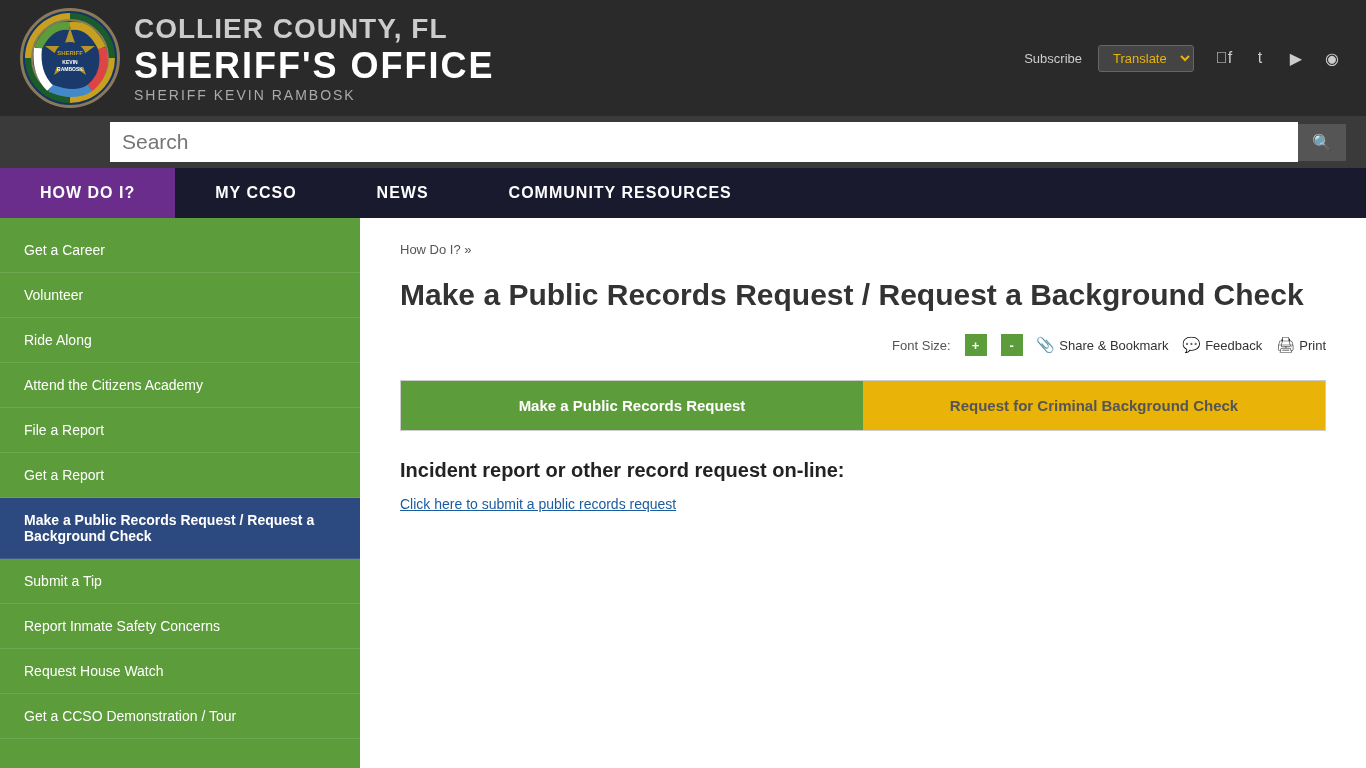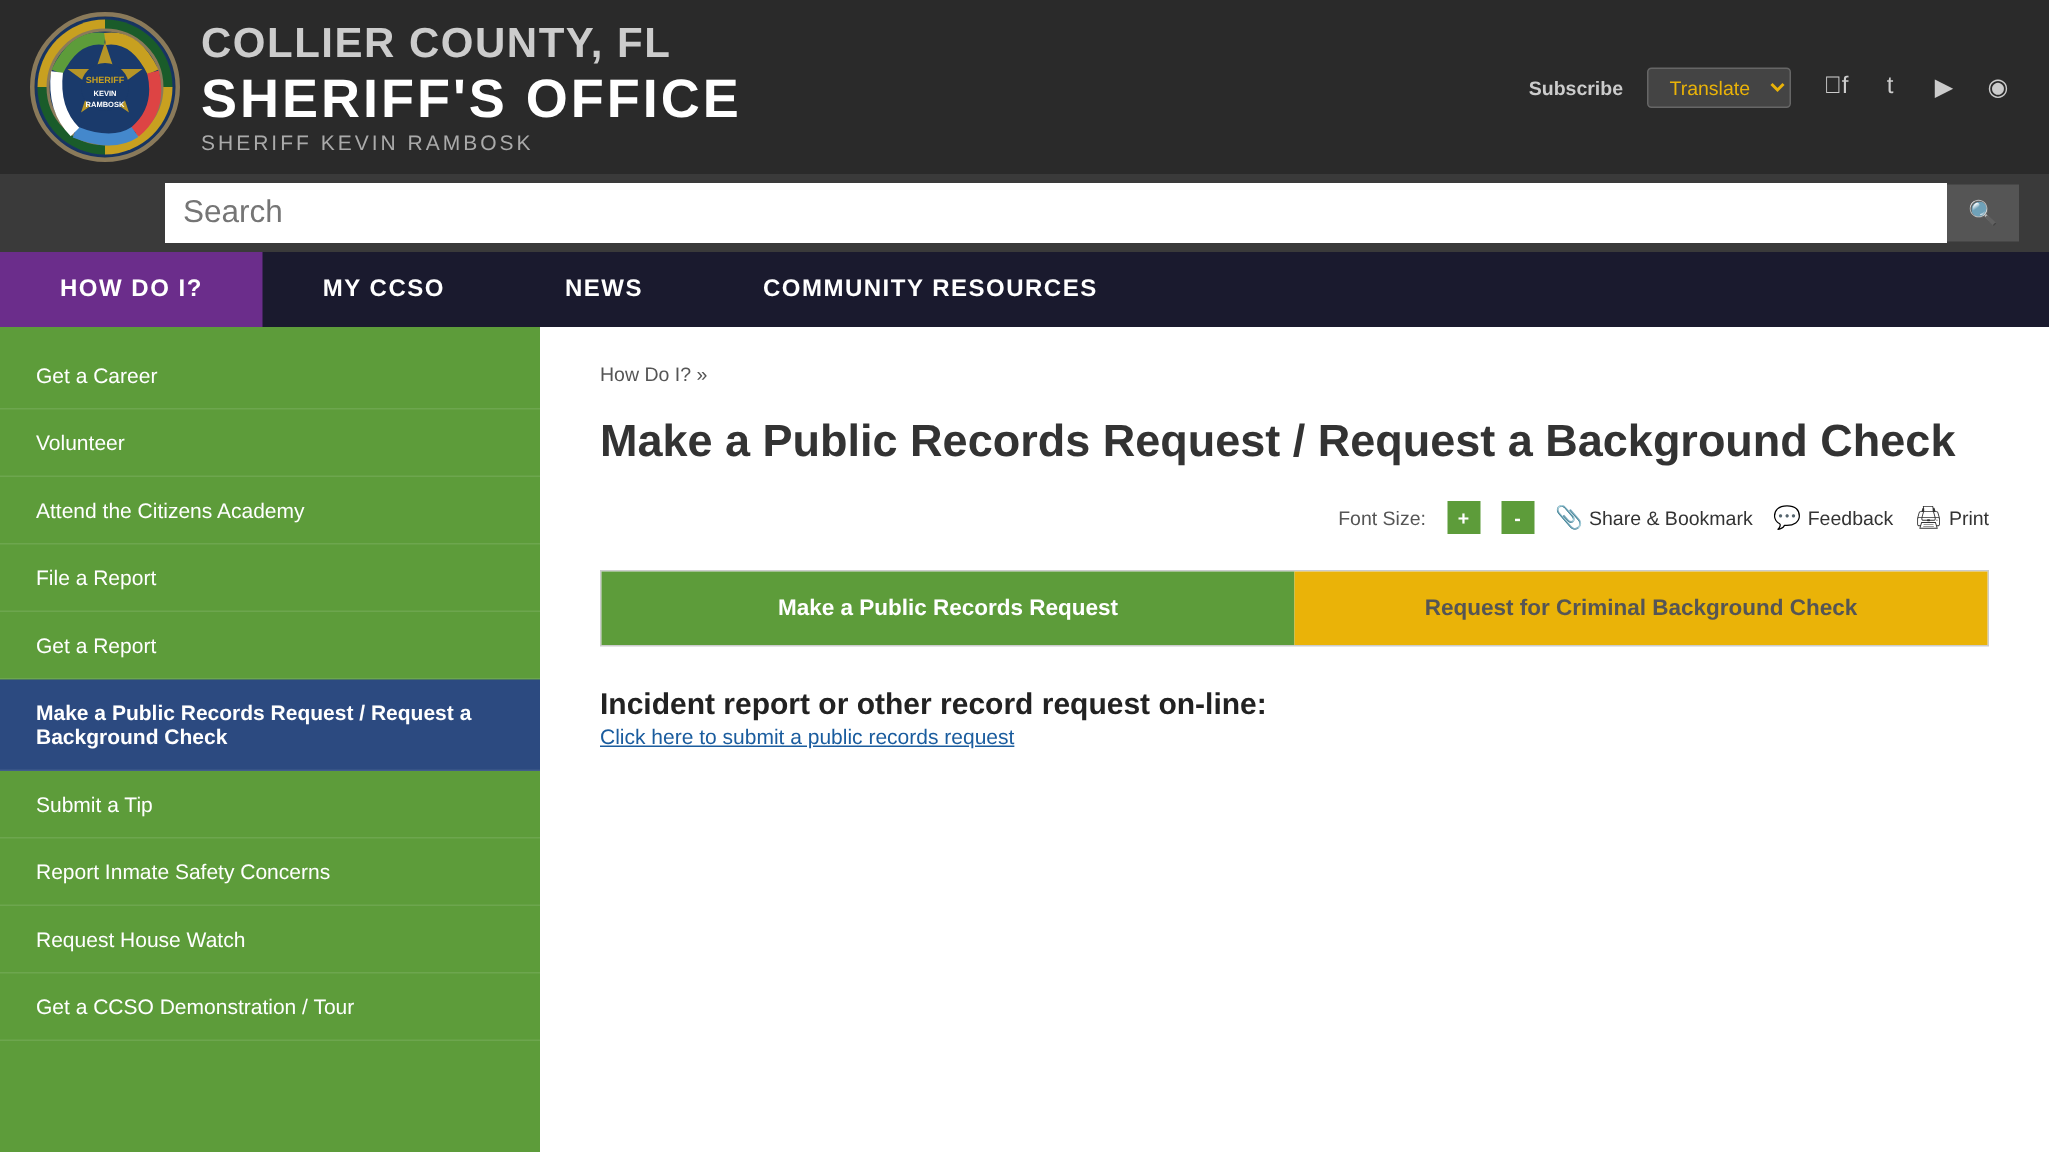--- a/index.html
+++ b/index.html
@@ -70,21 +70,20 @@
       margin-left: auto;
       display: flex;
       align-items: center;
       gap: 16px;
     }
     .subscribe-btn {
       color: #ccc;
       text-decoration: none;
       font-size: 13px;
       cursor: pointer;
-      font-weight: bold;
     }
     .translate-select {
       background: #444;
       color: #eab308;
       border: 1px solid #666;
       padding: 4px 10px;
       font-size: 13px;
       border-radius: 3px;
       cursor: pointer;
     }
@@ -249,21 +248,21 @@
     }
     .tab.inactive {
       background: #eab308;
       color: #555;
     }
 
     
     .section-title {
       font-size: 20px;
       font-weight: bold;
-      margin-bottom: 1px;
+      margin-bottom: 14px;
       color: #222;
     }
     .section-body {
       font-size: 14px;
       line-height: 1.6;
       color: #333;
       margin-bottom: 18px;
     }
     .record-link {
       color: #1a5c9e;
@@ -327,20 +326,21 @@
   <a class="nav-item">MY CCSO</a>
   <a class="nav-item">NEWS</a>
   <a class="nav-item">COMMUNITY RESOURCES</a>
 </nav>
 
 <div class="content-wrapper">
 
   <div class="sidebar">
     <a class="sidebar-item">Get a Career</a>
     <a class="sidebar-item">Volunteer</a>
+    <a class="sidebar-item">Ride Along</a>
     <a class="sidebar-item">Attend the Citizens Academy</a>
     <a class="sidebar-item">File a Report</a>
     <a class="sidebar-item">Get a Report</a>
     <a class="sidebar-item active">Make a Public Records Request / Request a Background Check</a>
     <a class="sidebar-item">Submit a Tip</a>
     <a class="sidebar-item">Report Inmate Safety Concerns</a>
     <a class="sidebar-item">Request House Watch</a>
     <a class="sidebar-item">Get a CCSO Demonstration / Tour</a>
 
   </div>

